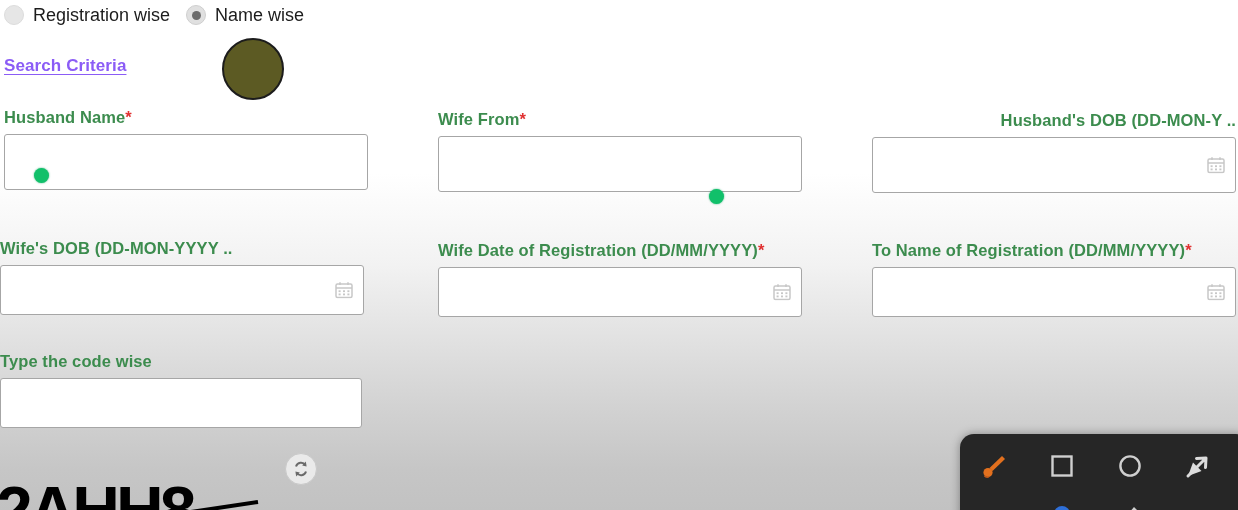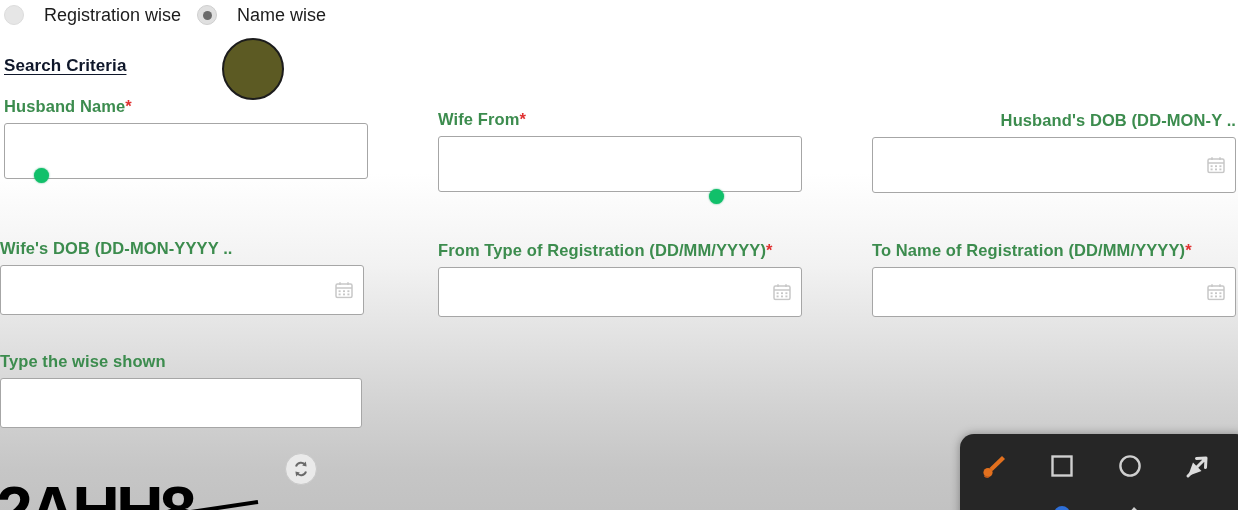--- a/index.html
+++ b/index.html
@@ -56,35 +56,35 @@
     position: absolute;
     left: 50%;
     top: 50%;
     width: 9px;
     height: 9px;
     margin: -4.5px 0 0 -4.5px;
     border-radius: 50%;
     background: #6b6b6b;
   }
   .radio-label {
-    margin-left: 20px;
+    margin-left: 9px;
     font-size: 18px;
     color: #1c1c1c;
     line-height: 1;
     white-space: nowrap;
   }
 
   
   .section-heading {
     position: absolute;
     left: 4px;
     top: 56px;
     font-size: 17px;
     font-weight: bold;
-    color: #0f172a;
+    color: #8b5cf6;
     text-decoration: underline;
     text-underline-offset: 3px;
     letter-spacing: .1px;
   }
 
   
   .field {
     position: absolute;
     box-sizing: border-box;
   }
@@ -218,21 +218,21 @@
     <span class="radio-label">Registration wise</span>
   </label>
   <label class="radio-opt">
     <span class="radio-mark on"></span>
     <span class="radio-label">Name wise</span>
   </label>
 </div>
 
 <div class="section-heading">Search Criteria</div>
 
-<div class="field" style="left:4px; top:97px; width:364px;">
+<div class="field" style="left:4px; top:108px; width:364px;">
   <div class="field-label"><span>Husband Name</span><span class="req">*</span></div>
   <div class="field-input tall"></div>
 </div>
 
 <div class="field" style="left:438px; top:110px; width:364px;">
   <div class="field-label"><span>Wife From</span><span class="req">*</span></div>
   <div class="field-input tall"></div>
 </div>
 
 <div class="field" style="left:872px; top:111px; width:364px;text-align:right;">
@@ -265,21 +265,21 @@
       <rect x="8" y="8.8" width="2" height="1.8" fill="#9a9a9a"></rect>
       <rect x="12.4" y="8.8" width="2" height="1.8" fill="#9a9a9a"></rect>
       <rect x="3.6" y="12" width="2" height="1.8" fill="#9a9a9a"></rect>
       <rect x="8" y="12" width="2" height="1.8" fill="#9a9a9a"></rect>
       <rect x="12.4" y="12" width="2" height="1.8" fill="#9a9a9a"></rect>
     </svg>
   </div>
 </div>
 
 <div class="field" style="left:438px; top:241px; width:364px;">
-  <div class="field-label"><span>From Type of Registration (DD/MM/YYYY)</span><span class="req">*</span></div>
+  <div class="field-label"><span>Wife Date of Registration (DD/MM/YYYY)</span><span class="req">*</span></div>
   <div class="field-input short">
     <svg class="cal-icon" viewBox="0 0 18 17">
       <rect x="1" y="2.5" width="16" height="13.5" rx="1.5" fill="none" stroke="#9a9a9a" stroke-width="1.5"></rect>
       <line x1="1" y1="6.5" x2="17" y2="6.5" stroke="#9a9a9a" stroke-width="1.5"></line>
       <line x1="5" y1="0.8" x2="5" y2="3.6" stroke="#9a9a9a" stroke-width="1.5"></line>
       <line x1="13" y1="0.8" x2="13" y2="3.6" stroke="#9a9a9a" stroke-width="1.5"></line>
       <rect x="3.6" y="8.8" width="2" height="1.8" fill="#9a9a9a"></rect>
       <rect x="8" y="8.8" width="2" height="1.8" fill="#9a9a9a"></rect>
       <rect x="12.4" y="8.8" width="2" height="1.8" fill="#9a9a9a"></rect>
       <rect x="3.6" y="12" width="2" height="1.8" fill="#9a9a9a"></rect>
@@ -301,21 +301,21 @@
       <rect x="8" y="8.8" width="2" height="1.8" fill="#9a9a9a"></rect>
       <rect x="12.4" y="8.8" width="2" height="1.8" fill="#9a9a9a"></rect>
       <rect x="3.6" y="12" width="2" height="1.8" fill="#9a9a9a"></rect>
       <rect x="8" y="12" width="2" height="1.8" fill="#9a9a9a"></rect>
       <rect x="12.4" y="12" width="2" height="1.8" fill="#9a9a9a"></rect>
     </svg>
   </div>
 </div>
 
 <div class="field" style="left:0px; top:352px; width:362px;">
-  <div class="field-label">Type the wise shown</div>
+  <div class="field-label">Type the code wise</div>
   <div class="field-input short"></div>
 </div>
 
 <div class="captcha-img">
   <div class="captcha-text">2AHH8</div>
   <svg style="position:absolute;left:0;top:0;width:270px;height:70px;">
     <line x1="2" y1="60" x2="258" y2="22" stroke="#000" stroke-width="4"></line>
   </svg>
 </div>
 

